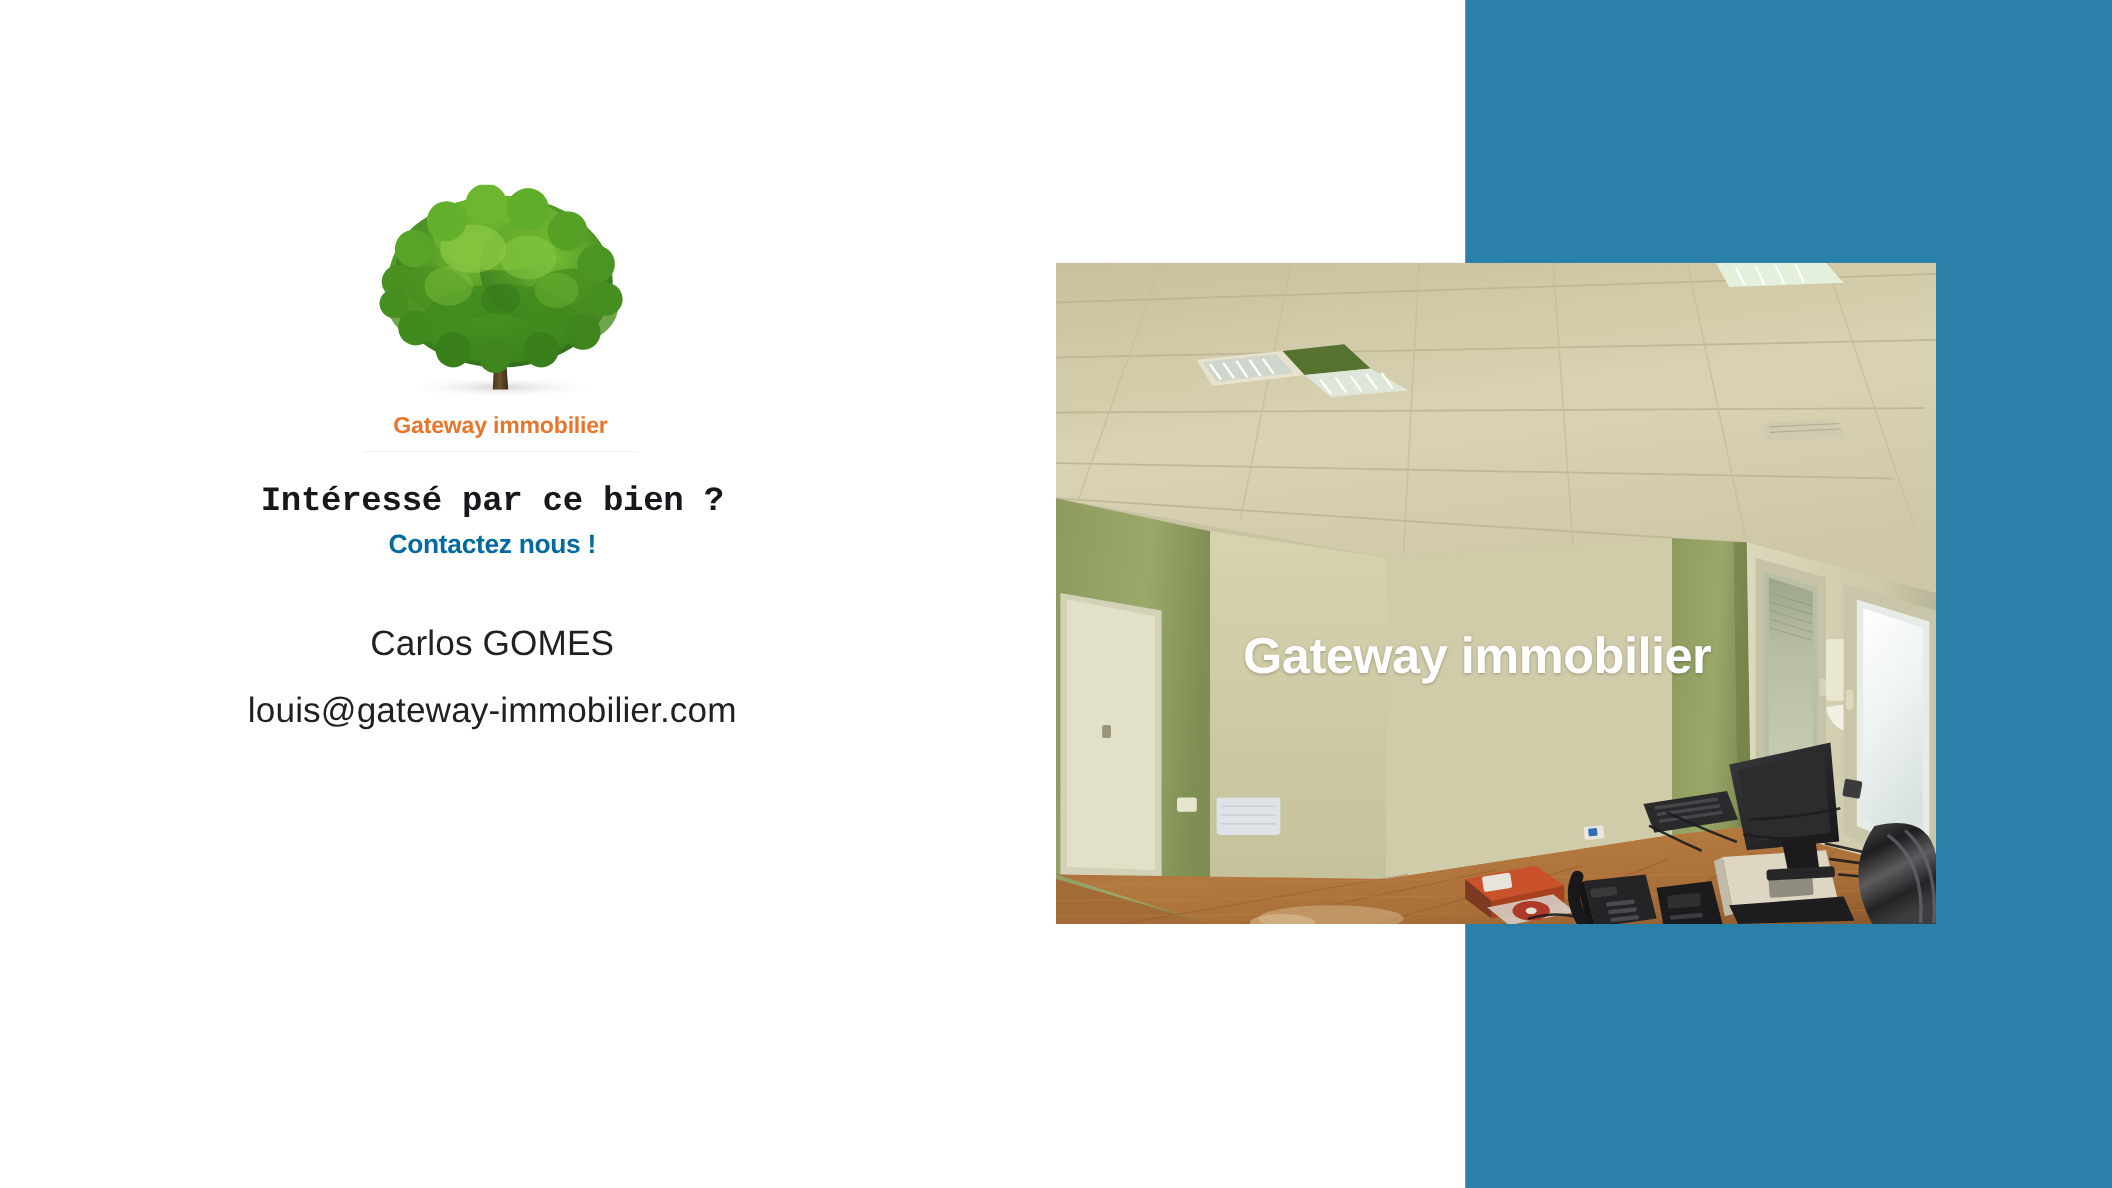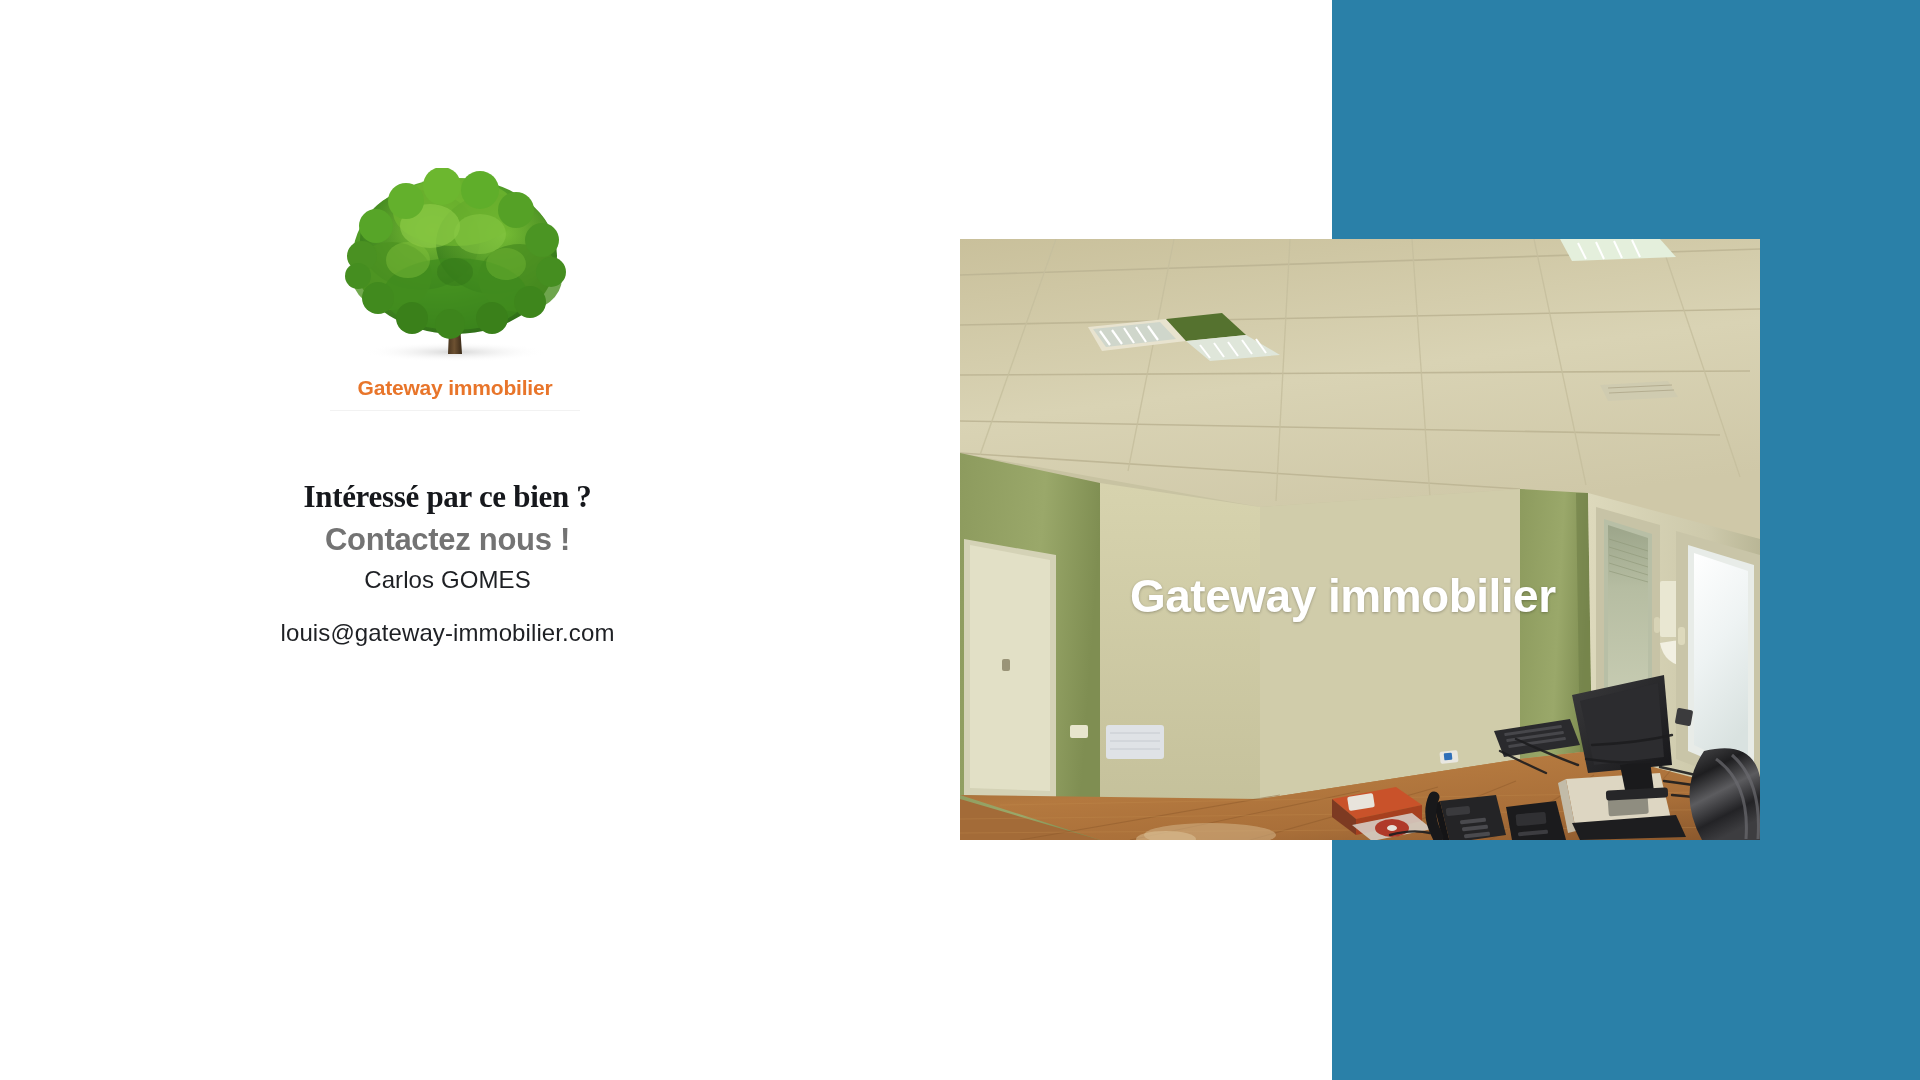--- a/index.html
+++ b/index.html
@@ -65,49 +65,48 @@
   }
 
   #headline-block {
     position: absolute;
     left: 0px;
     top: 438px;
     width: 895px;
     text-align: center;
   }
   .headline-1 {
-    font-family: Liberation Serif, serif;
+    font-family: Liberation Mono, monospace;
     font-weight: bold;
     font-size: 31px;
     color: #16181c;
     letter-spacing: -0.3px;
     line-height: 1.25;
-    margin-top: 40px;
   }
   .headline-2 {
     font-family: "Liberation Sans", sans-serif;
     font-weight: bold;
-    font-size: 31px;
-    color: #737373;
+    font-size: 24px;
+    color: #0369a1;
     letter-spacing: -0.3px;
     line-height: 1.25;
     margin-top: 4px;
   }
 
   #details-block {
     position: absolute;
     left: 0px;
     top: 568px;
     width: 895px;
     text-align: center;
   }
   .detail-line {
     font-family: "Liberation Sans", sans-serif;
     font-weight: 400;
-    font-size: 24px;
+    font-size: 32px;
     color: #1e2024;
     letter-spacing: 0.1px;
     line-height: 1;
     margin-bottom: 29px;
     white-space: nowrap;
   }
   .detail-line:last-child { margin-bottom: 0; }
 
   
   #property-photo {

